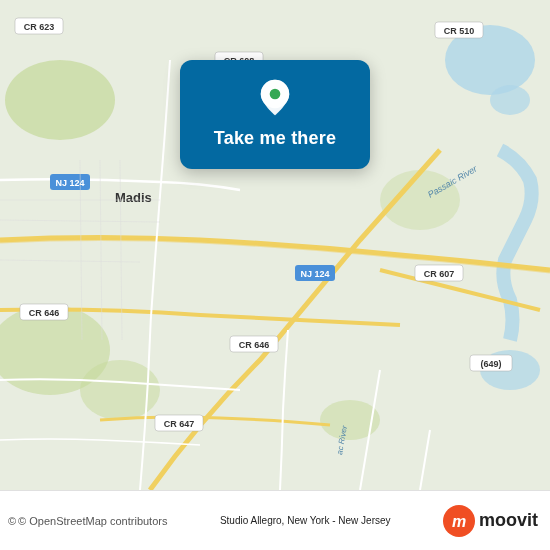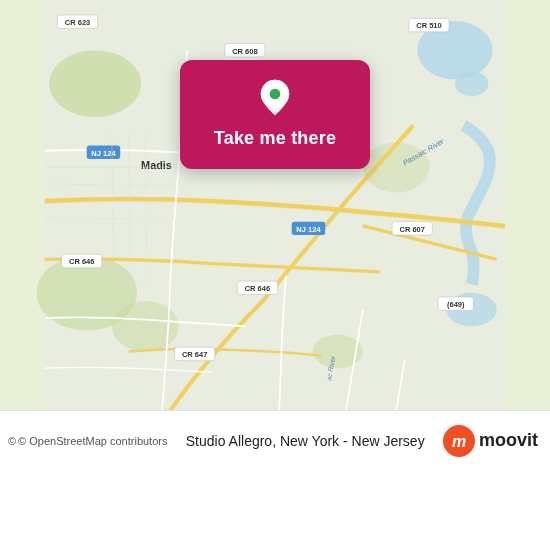--- a/index.html
+++ b/index.html
@@ -6,39 +6,39 @@
     body {
       width: 550px;
       height: 550px;
       overflow: hidden;
       font-family: Arial, sans-serif;
       position: relative;
     }
 
     #map-container {
       width: 550px;
-      height: 410px;
+      height: 490px;
       position: relative;
       overflow: hidden;
       background-color: #e8f0d8;
     }
 
     
     #map-svg {
       width: 100%;
       height: 100%;
     }
 
     
     #popup-card {
       position: absolute;
       top: 60px;
       left: 50%;
       transform: translateX(-50%);
-      background: #be185d;
+      background: #0369a1;
       border-radius: 12px;
       padding: 18px 30px 20px 30px;
       display: flex;
       flex-direction: column;
       align-items: center;
       gap: 10px;
       box-shadow: 0 4px 16px rgba(0,0,0,0.25);
       cursor: pointer;
       min-width: 190px;
     }
@@ -73,21 +73,21 @@
       display: flex;
       align-items: center;
       gap: 2px;
     }
     #bottom-bar .attribution .copy-symbol {
       color: #555;
       font-size: 11px;
     }
 
     #bottom-bar .location-label {
-      font-size: 14px;
+      font-size: 10px;
       font-weight: 500;
       color: #222;
       flex: 1;
       text-align: center;
     }
 
     #moovit-logo {
       display: flex;
       align-items: center;
       gap: 4px;

